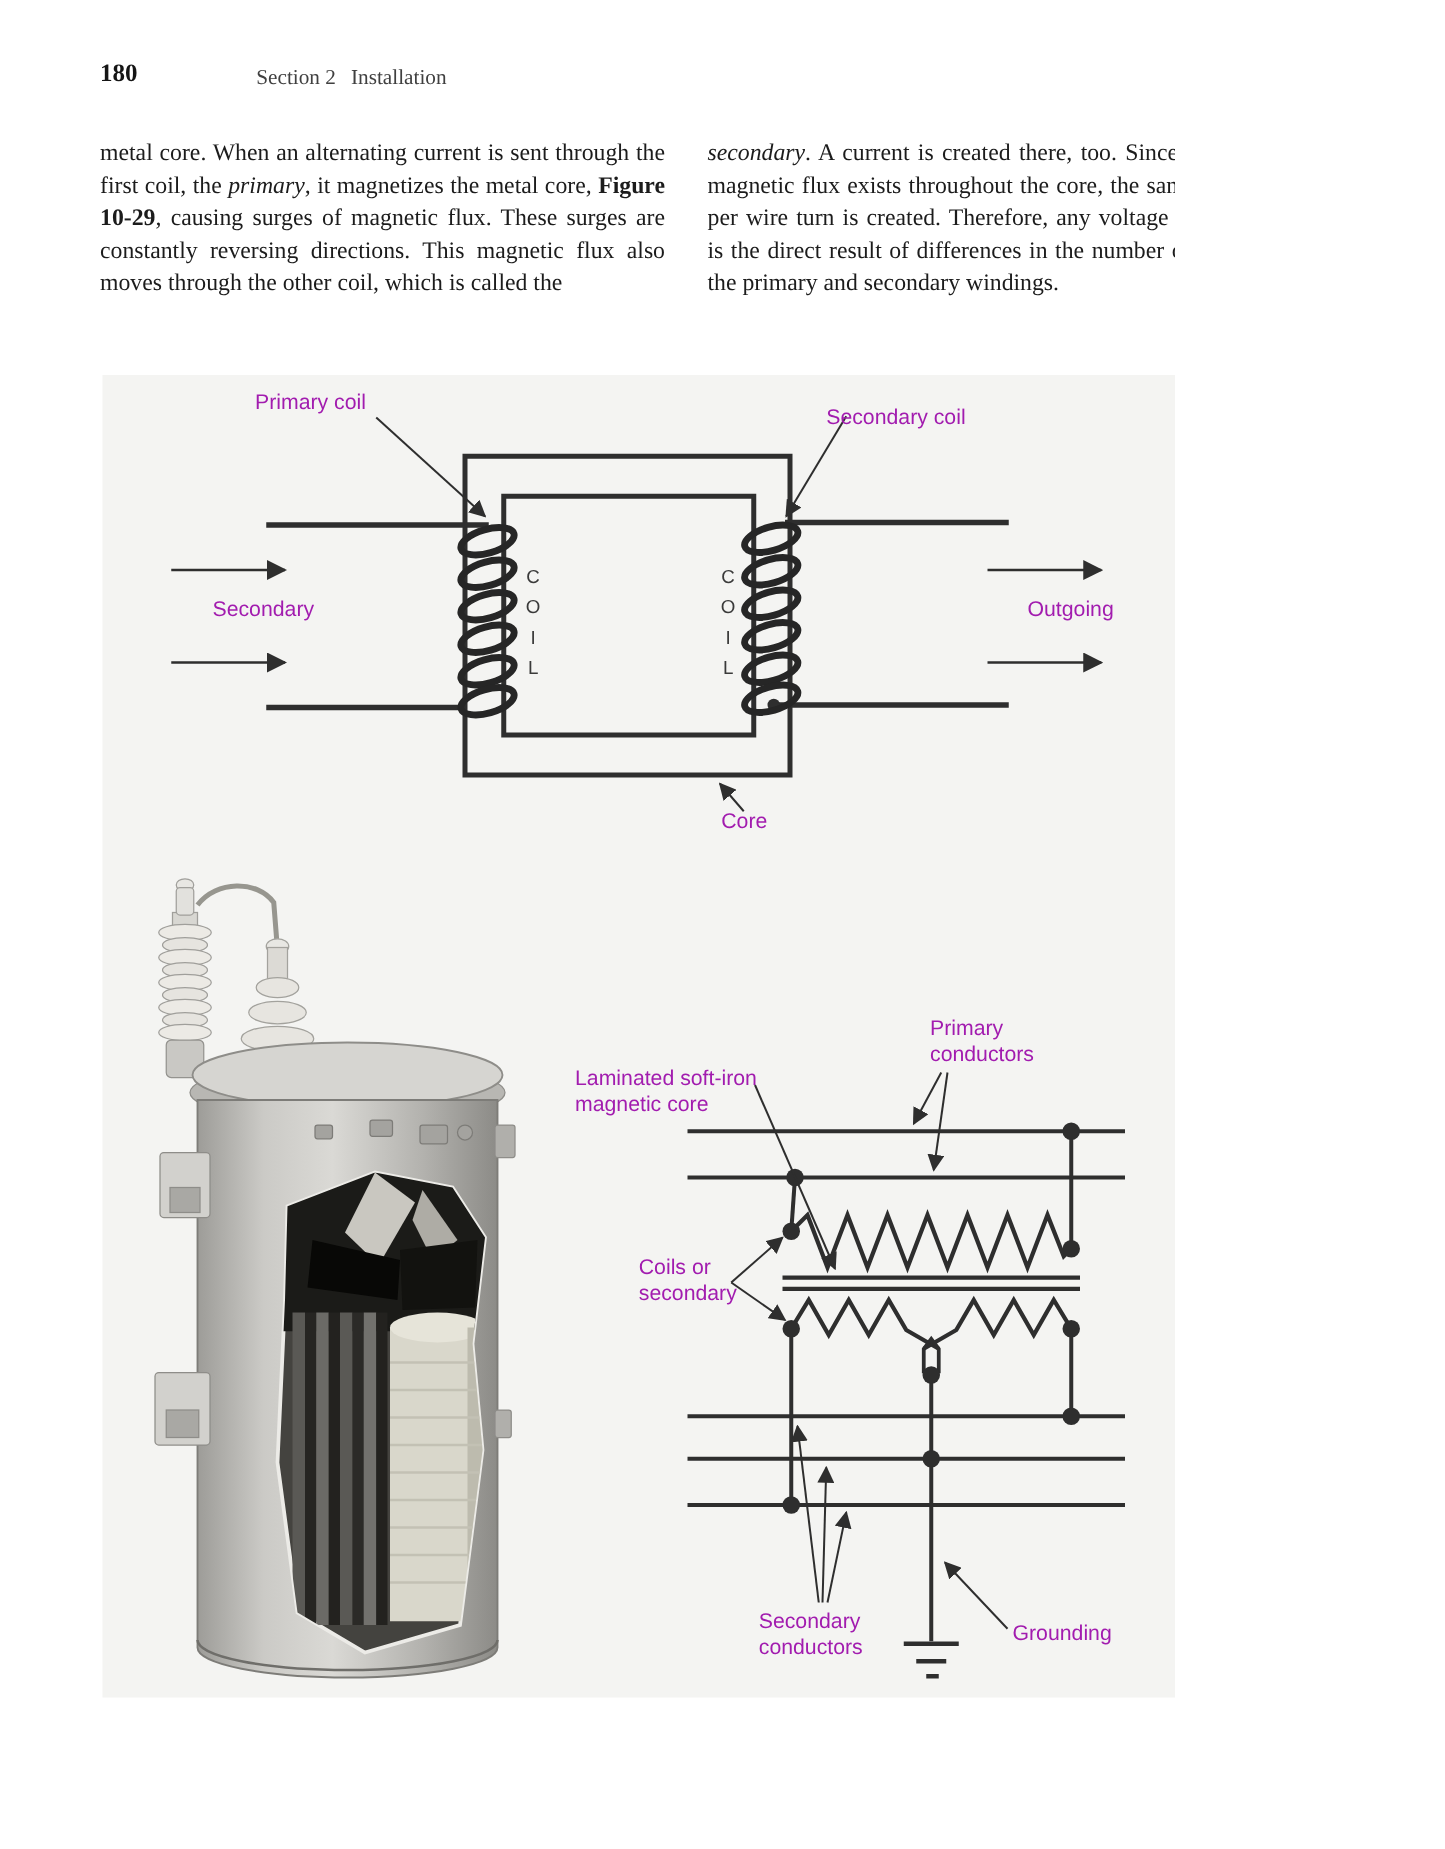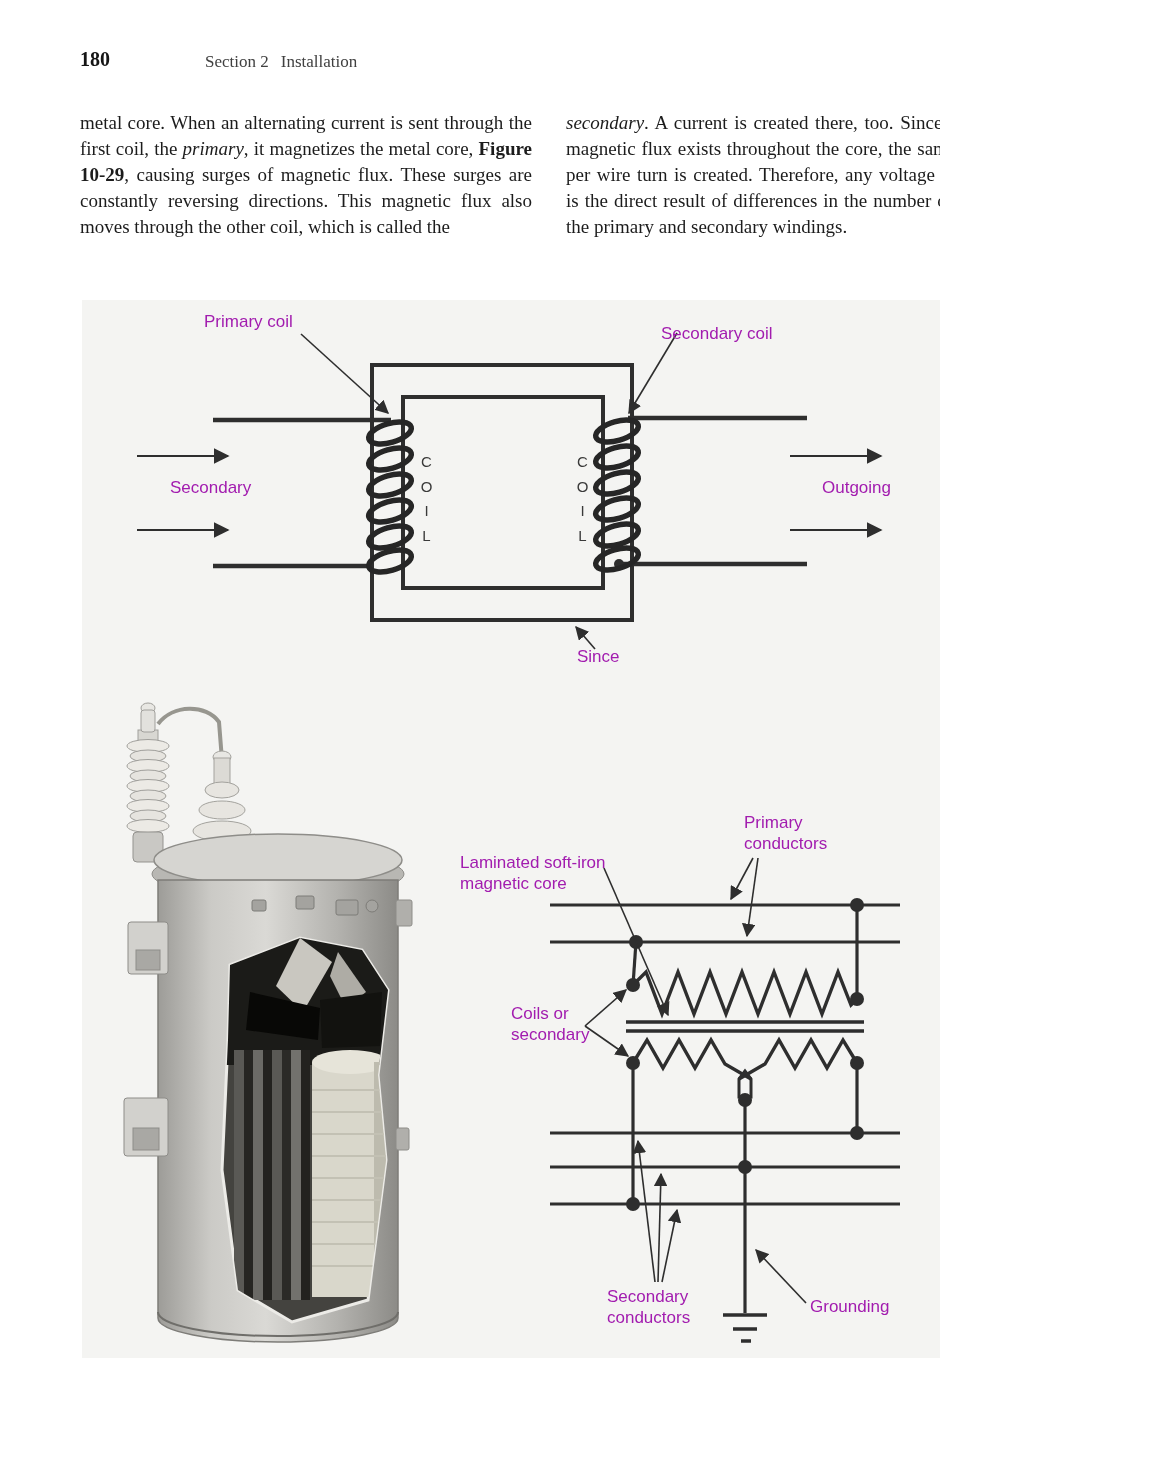--- a/index.html
+++ b/index.html
@@ -261,21 +261,21 @@
           <line x1="806" y1="1303" x2="756" y2="1250"></line>
         </g>
       </g>
     </svg>
   </div>
 
   <div class="dlabel" style="left:204px;top:311px;">Primary coil</div>
   <div class="dlabel" style="left:645px;top:323px;margin-left:16px;">Secondary coil</div>
   <div class="dlabel" style="left:170px;top:477px;">Secondary</div>
   <div class="dlabel" style="left:822px;top:477px;">Outgoing</div>
-  <div class="dlabel" style="left:577px;top:646px;">Since</div>
+  <div class="dlabel" style="left:577px;top:646px;">Core</div>
   <div class="coil-v" style="left:418px;top:453px;">COIL</div>
   <div class="coil-v" style="left:574px;top:453px;">COIL</div>
 
   <div class="dlabel" style="left:460px;top:852px;">
     <div>Laminated soft-iron</div>
     <div>magnetic core</div>
   </div>
   <div class="dlabel" style="left:744px;top:812px;">
     <div>Primary</div>
     <div>conductors</div>

